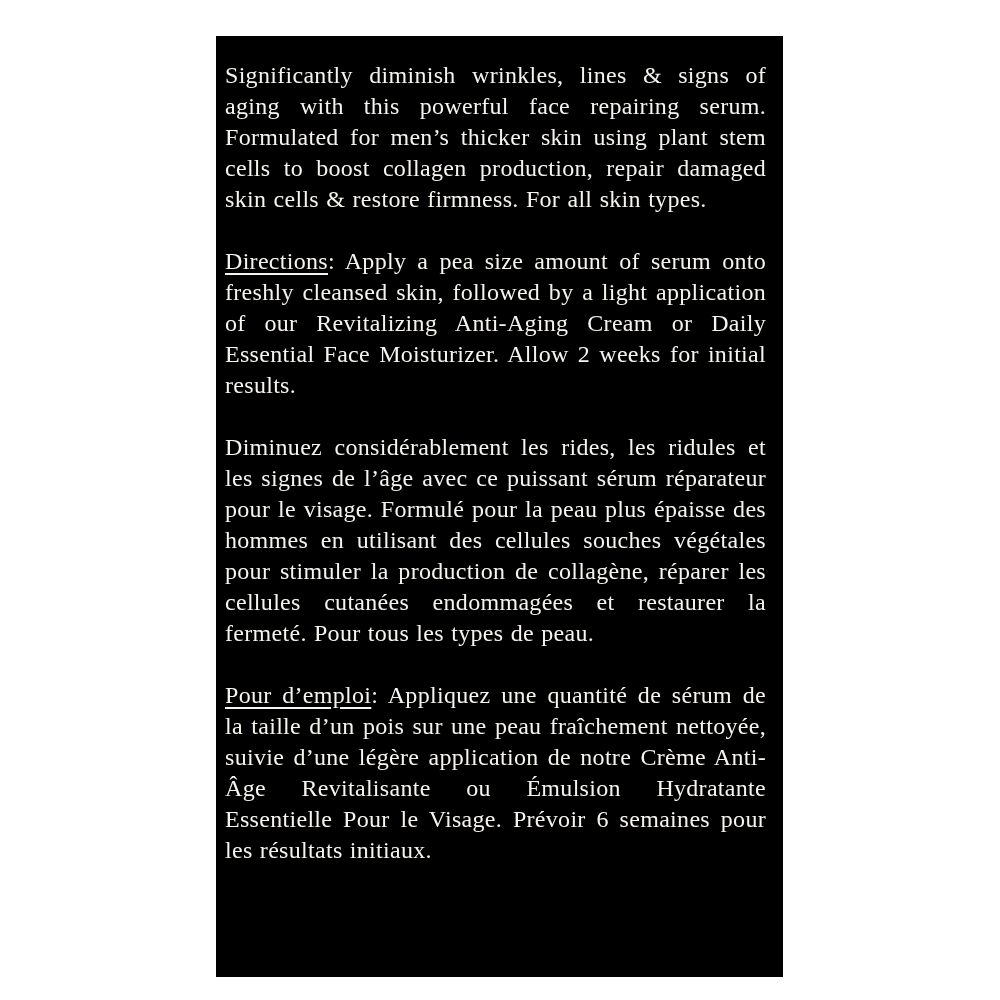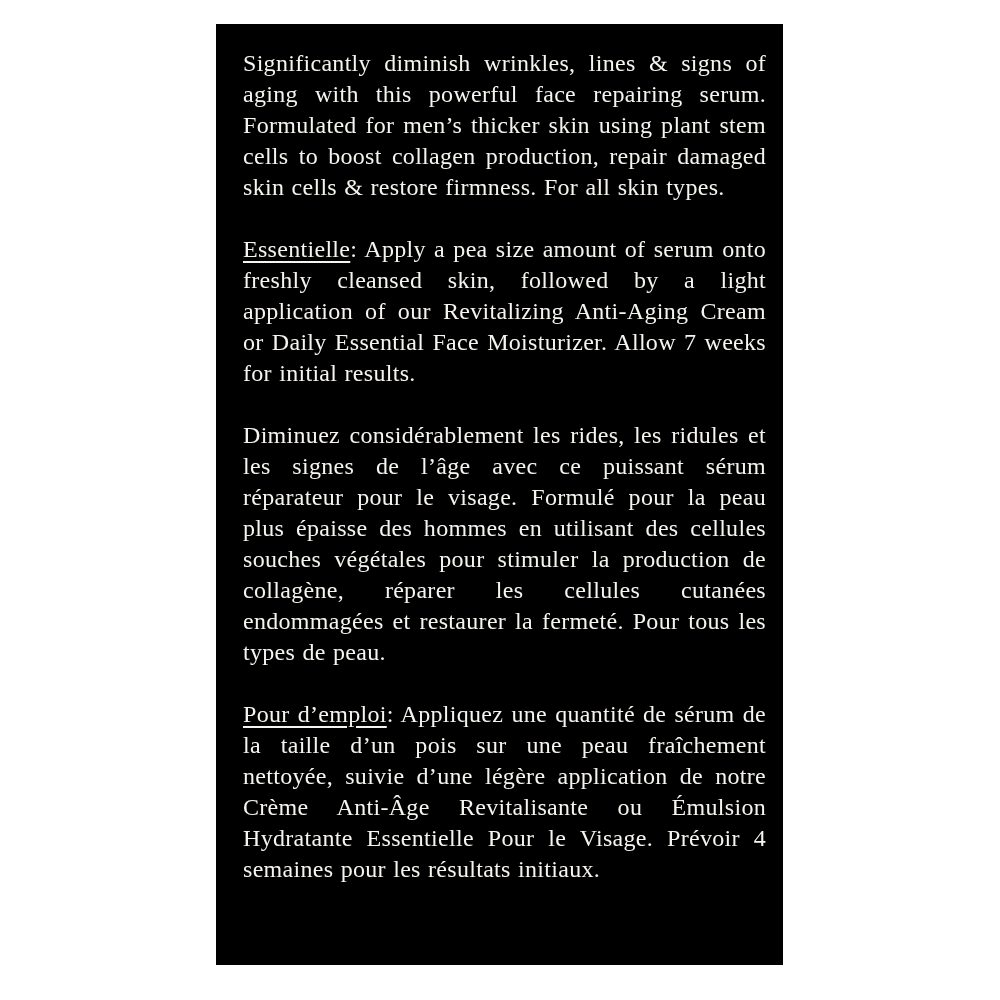--- a/index.html
+++ b/index.html
@@ -15,27 +15,27 @@
     overflow: hidden;
   }
   .canvas {
     position: absolute;
     inset: 0;
     background: #ffffff;
   }
   .panel {
     position: absolute;
     left: 216px;
-    top: 24px;
+    top: 36px;
     width: 567px;
     height: 941px;
     box-sizing: border-box;
     background: #000000;
     color: #f6f4ef;
-    padding: 24px 17px 12px 27px;
+    padding: 24px 17px 12px 9px;
     overflow: hidden;
   }
   .para {
     margin: 0 0 31px 0;
     font-size: 24px;
     line-height: 31px;
     text-align: justify;
     letter-spacing: 0.3px;
     word-spacing: 1px;
     text-justify: inter-word;
@@ -50,22 +50,22 @@
   }
 </style>
 </head>
 <body style="background: rgb(255, 255, 255);">
 
 <div class="canvas">
   <div class="panel" style="background: rgb(0, 0, 0); color: rgb(246, 244, 239);">
 
     <p class="para"><span>Significantly diminish wrinkles, lines &amp; signs of aging with this powerful face repairing serum. Formulated for men’s thicker skin using plant stem cells to boost collagen production, repair damaged skin cells &amp; restore firmness. For all skin types.</span></p>
 
-    <p class="para"><span class="lead">Essentielle</span><span>:</span>
-      <span>Apply a pea size amount of serum onto freshly cleansed skin, followed by a light application of our Revitalizing Anti-Aging Cream or Daily Essential Face Moisturizer. Allow 7 weeks for initial results.</span></p>
+    <p class="para"><span class="lead">Directions</span><span>:</span>
+      <span>Apply a pea size amount of serum onto freshly cleansed skin, followed by a light application of our Revitalizing Anti-Aging Cream or Daily Essential Face Moisturizer. Allow 2 weeks for initial results.</span></p>
 
     <p class="para"><span>Diminuez considérablement les rides, les ridules et les signes de l’âge avec ce puissant sérum réparateur pour le visage. Formulé pour la peau plus épaisse des hommes en utilisant des cellules souches végétales pour stimuler la production de collagène, réparer les cellules cutanées endommagées et restaurer la fermeté. Pour tous les types de peau.</span></p>
 
     <p class="para"><span class="lead">Pour d’emploi</span><span>:</span>
-      <span>Appliquez une quantité de sérum de la taille d’un pois sur une peau fraîchement nettoyée, suivie d’une légère application de notre Crème Anti-Âge Revitalisante ou Émulsion Hydratante Essentielle Pour le Visage. Prévoir 4 semaines pour les résultats initiaux.</span></p>
+      <span>Appliquez une quantité de sérum de la taille d’un pois sur une peau fraîchement nettoyée, suivie d’une légère application de notre Crème Anti-Âge Revitalisante ou Émulsion Hydratante Essentielle Pour le Visage. Prévoir 6 semaines pour les résultats initiaux.</span></p>
 
   </div>
 </div>
 
 </body></html>

